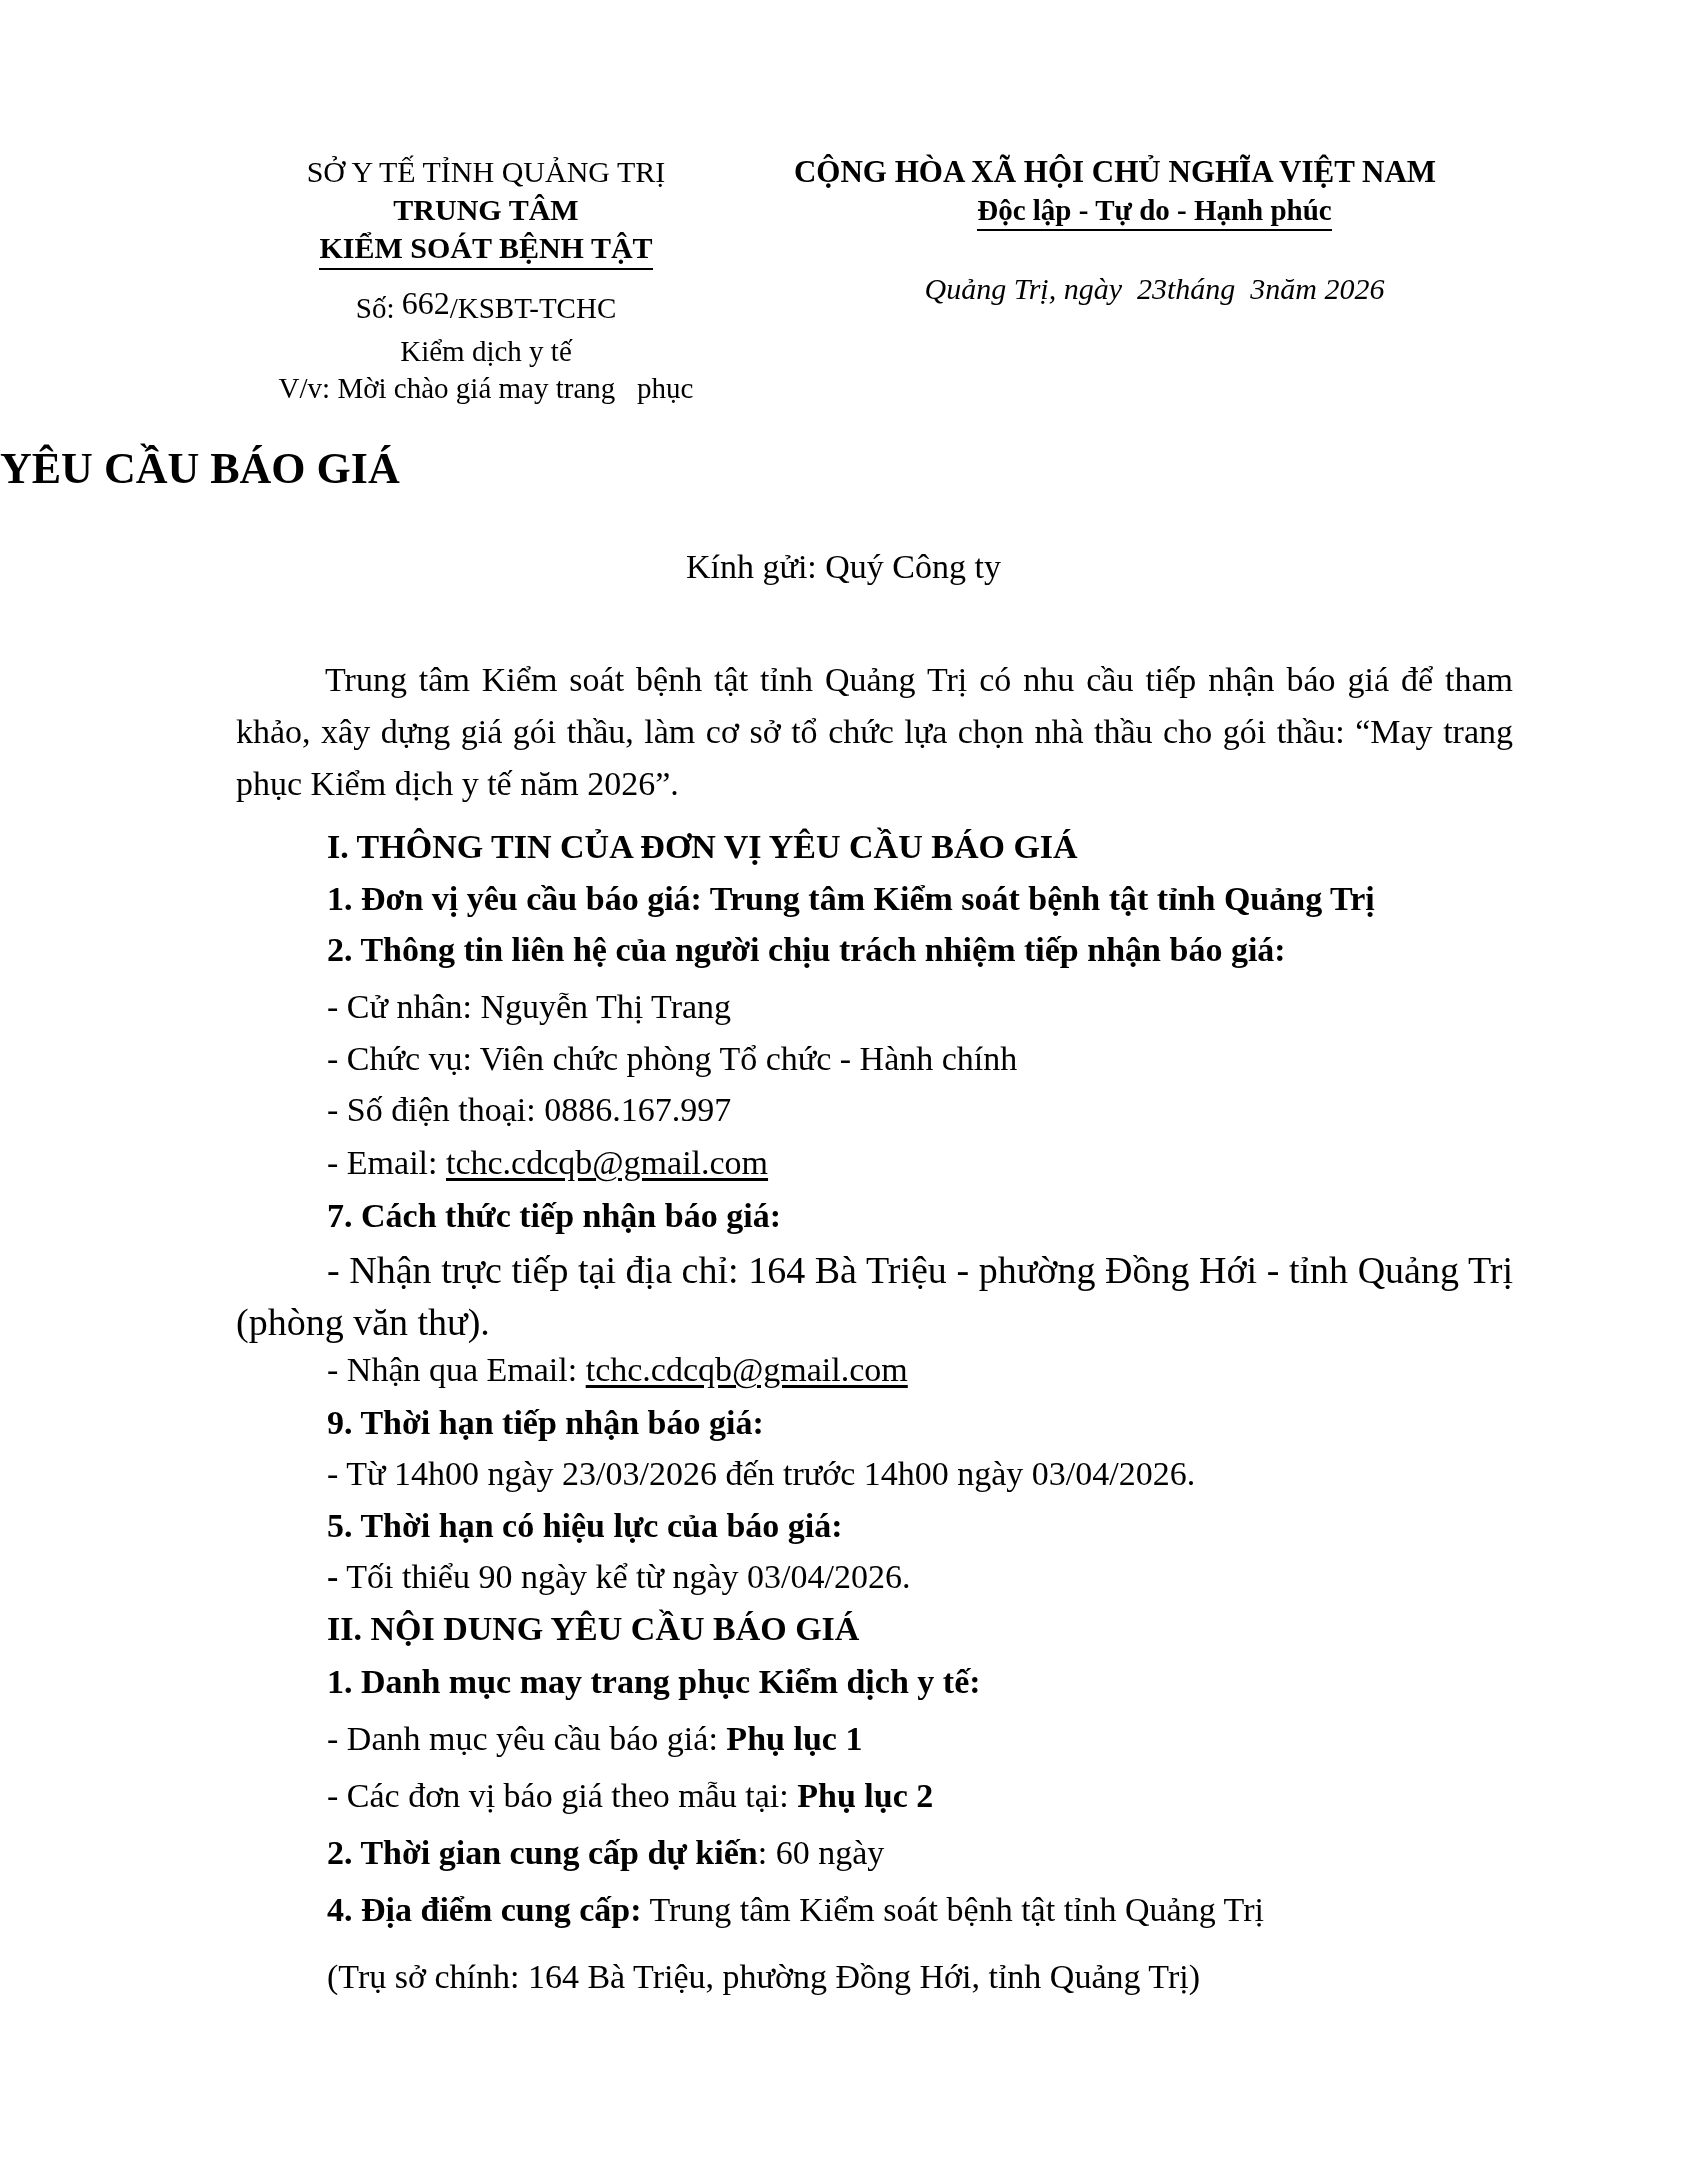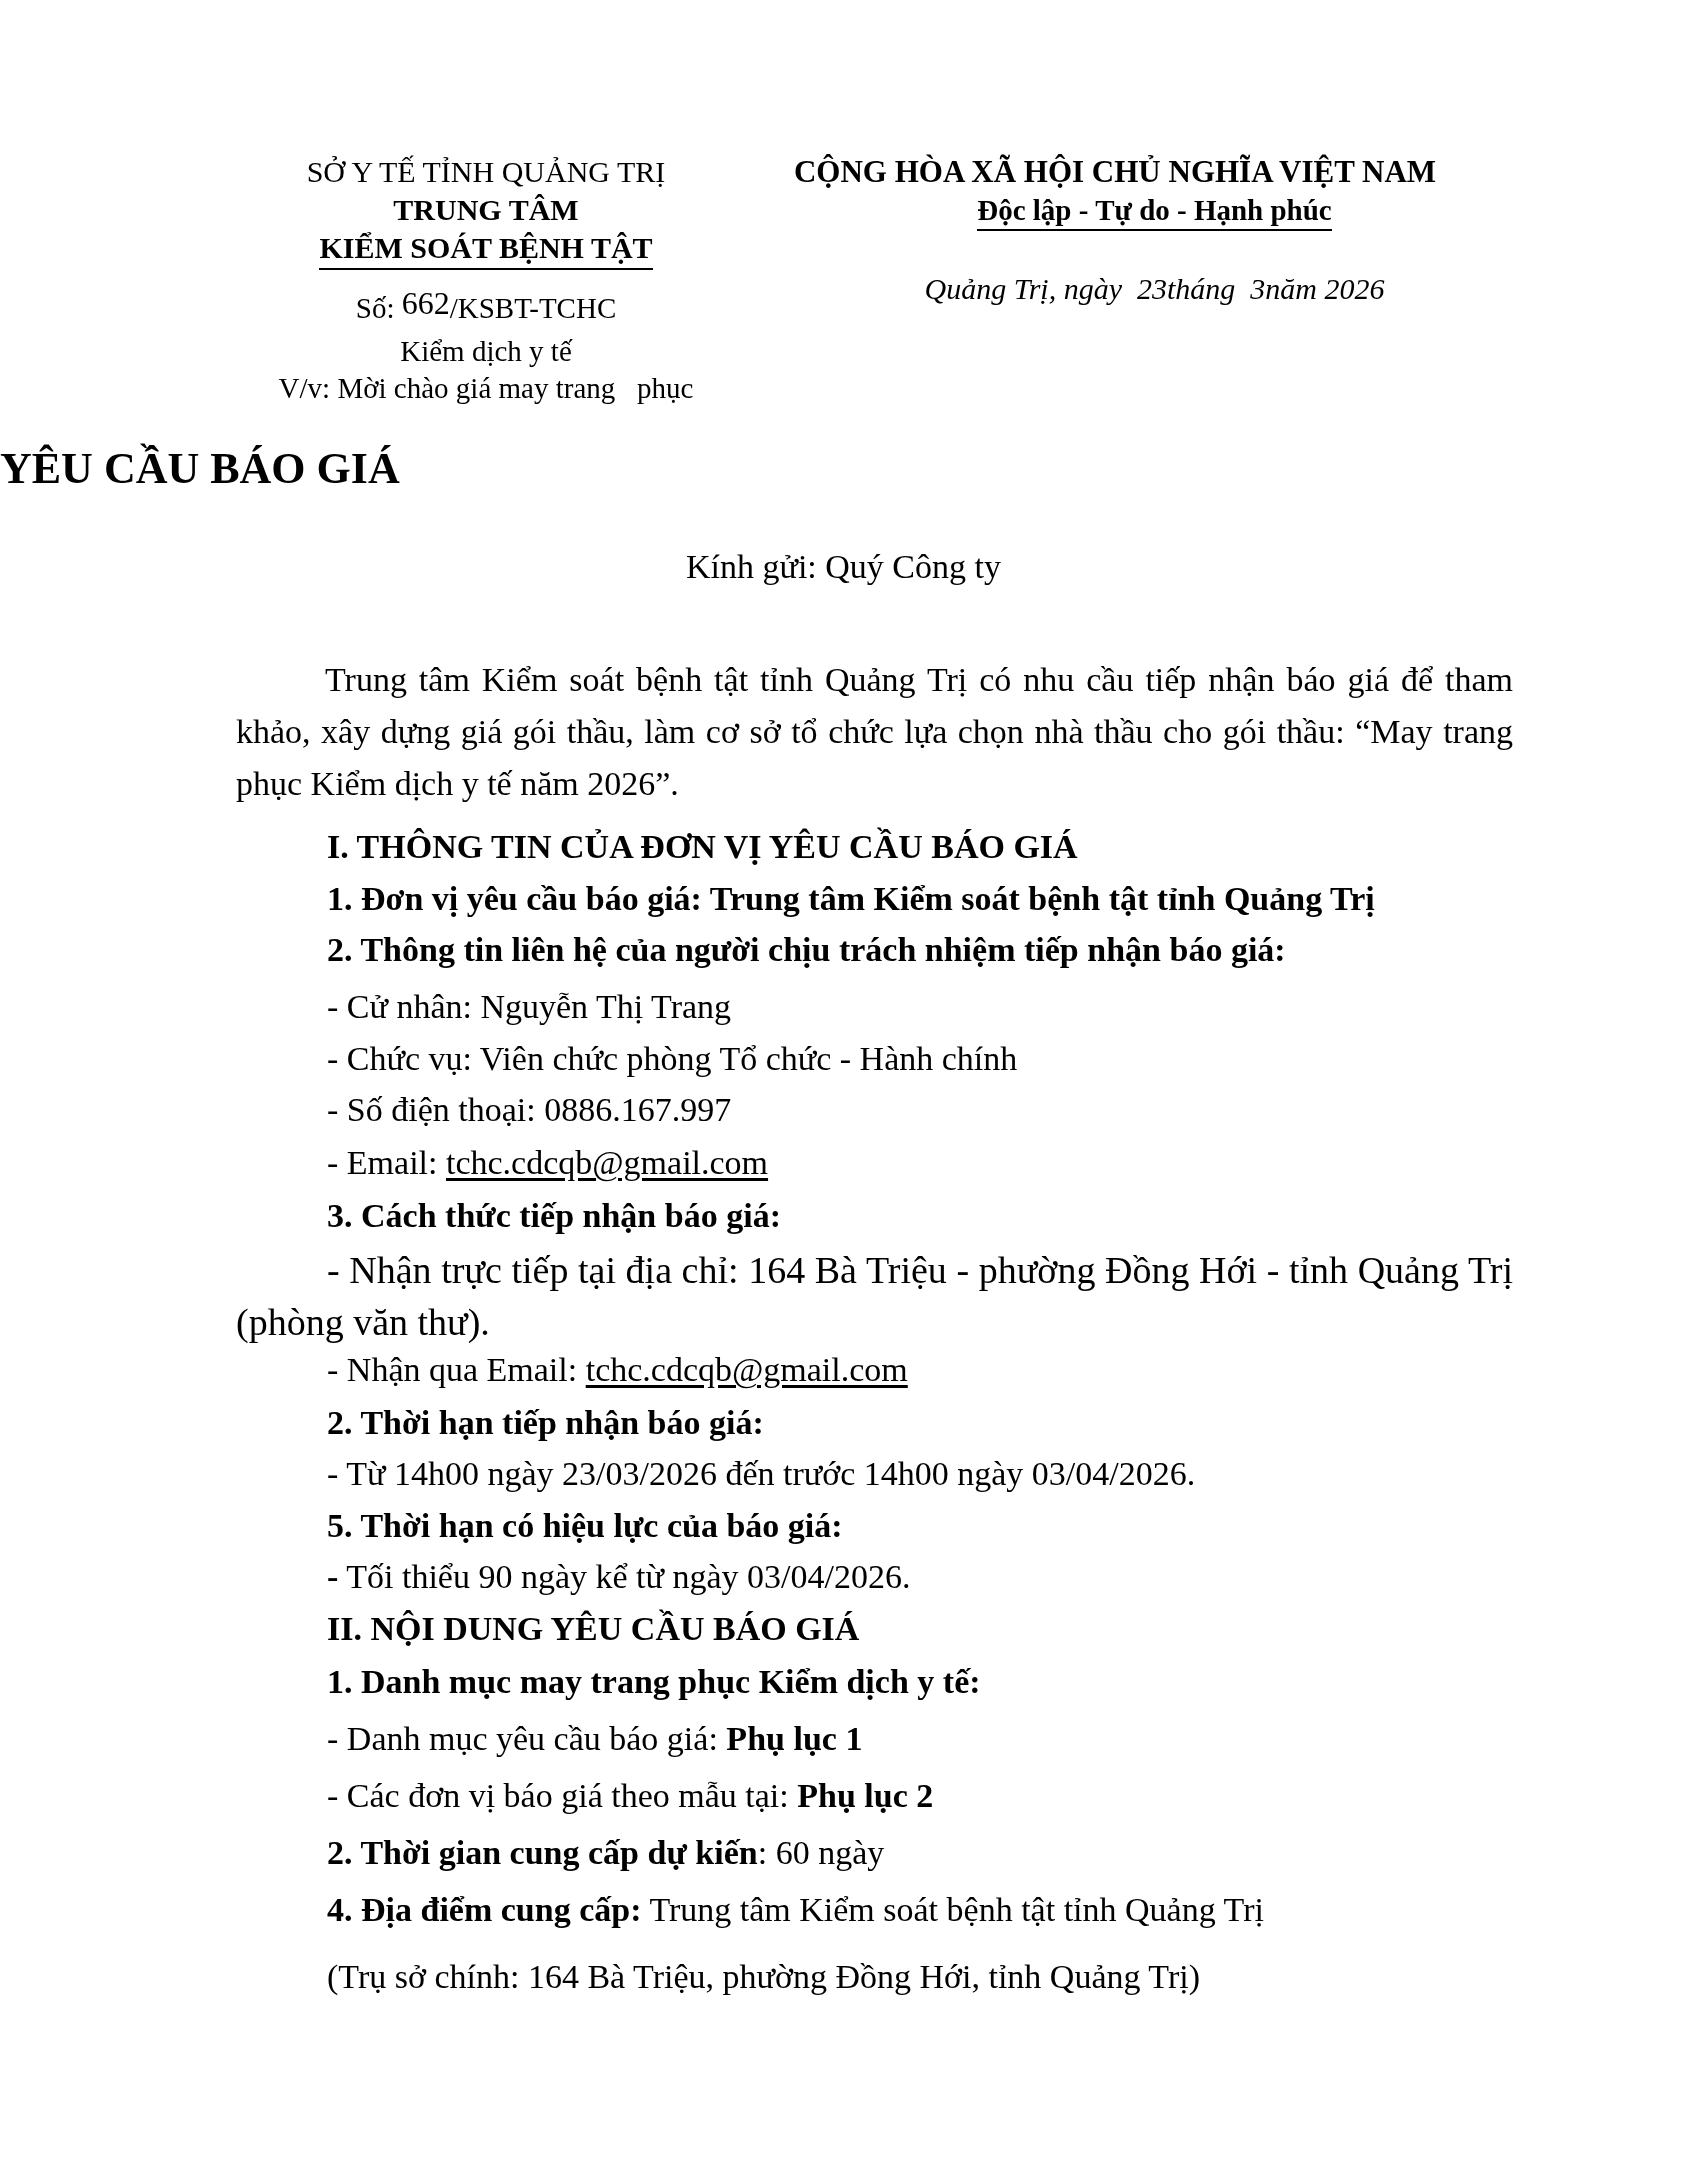--- a/index.html
+++ b/index.html
@@ -65,27 +65,27 @@
 <div class="line" style="top:1039px;">
   <span>- Chức vụ: </span><span>Viên chức phòng Tổ chức - Hành chính</span>
 </div>
 <div class="line" style="top:1090px;">
   <span>- Số điện thoại: </span><span>0886.167.997</span>
 </div>
 <div class="line" style="top:1143px;">
   <span>- Email: </span><span class="u">tchc.cdcqb@gmail.com</span>
 </div>
 
-<div class="line b" style="top:1196px;">3. Cách thức tiếp nhận báo giá:</div>
+<div class="line b" style="top:1196px;">7. Cách thức tiếp nhận báo giá:</div>
 <div class="wrap2" style="top:1244px;">- Nhận trực tiếp tại địa chỉ: 164 Bà Triệu - phường Đồng Hới - tỉnh Quảng Trị (phòng văn thư).</div>
 <div class="line" style="top:1350px;">
   <span>- Nhận qua Email: </span><span class="u">tchc.cdcqb@gmail.com</span>
 </div>
 
-<div class="line b" style="top:1403px;">2. Thời hạn tiếp nhận báo giá:</div>
+<div class="line b" style="top:1403px;">9. Thời hạn tiếp nhận báo giá:</div>
 <div class="line" style="top:1454px;">- Từ 14h00 ngày 23/03/2026 đến trước 14h00 ngày 03/04/2026.</div>
 <div class="line b" style="top:1506px;">5. Thời hạn có hiệu lực của báo giá:</div>
 <div class="line" style="top:1557px;">
   <span class="b">-</span><span> Tối thiểu 90 ngày kể từ ngày 03/04/2026.</span>
 </div>
 
 <div class="line b" style="top:1609px;">II. NỘI DUNG YÊU CẦU BÁO GIÁ</div>
 <div class="line b" style="top:1662px;">1. Danh mục may trang phục Kiểm dịch y tế:</div>
 <div class="line" style="top:1719px;">
   <span>- Danh mục yêu cầu báo giá: </span><span class="b">Phụ lục 1</span>

